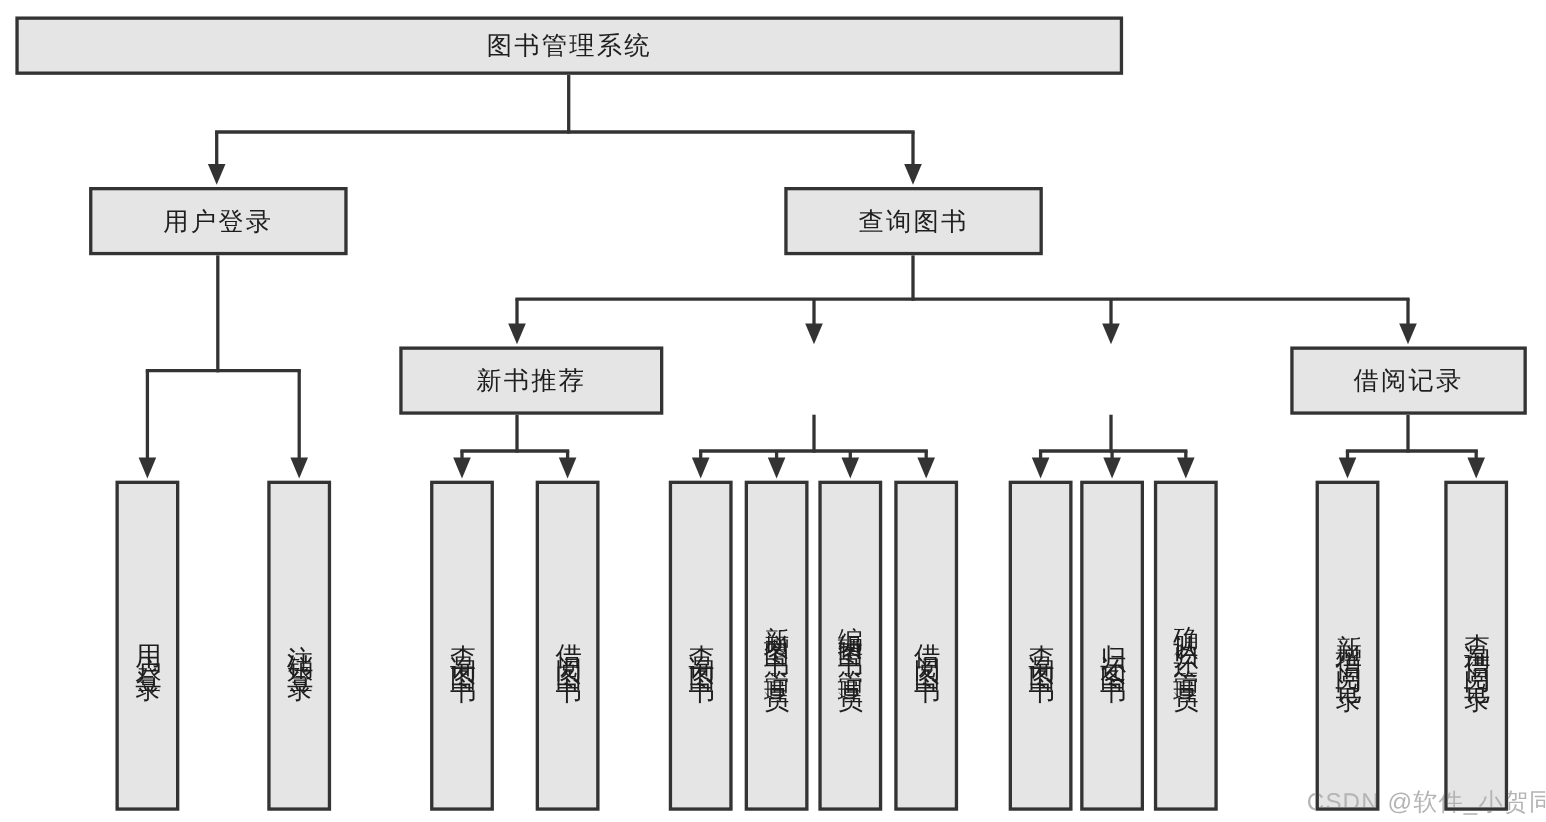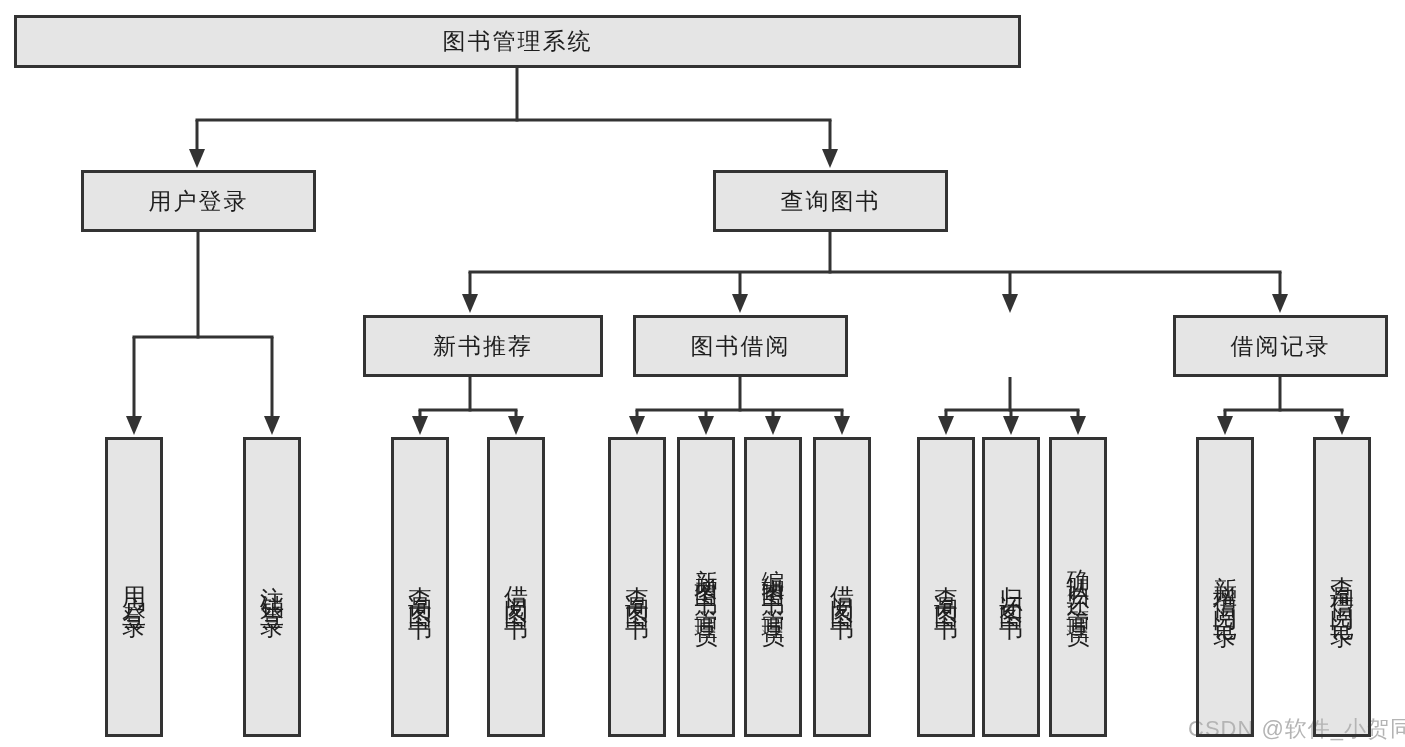--- a/index.html
+++ b/index.html
@@ -102,21 +102,20 @@
       <path d="M1342,410V421" stroke="#333333" stroke-width="3" fill="none"></path>
       <polygon points="1334,416 1350,416 1342,435" fill="#333333"></polygon>
     </svg>
 
   <div class="box h" style="left:14px;top:15px;width:1007px;height:53px">图书管理系统</div>
 
   <div class="box h" style="left:81px;top:170px;width:235px;height:62px">用户登录</div>
   <div class="box h" style="left:713px;top:170px;width:235px;height:62px">查询图书</div>
 
   <div class="box h" style="left:363px;top:315px;width:240px;height:62px">新书推荐</div>
-  <div class="box h" style="left:633px;top:315px;width:215px;height:62px">图书借阅</div>
   <div class="box h" style="left:1173px;top:315px;width:215px;height:62px">借阅记录</div>
 
   <div class="box v" style="left:105px;top:437px;width:58px;height:300px">用户登录</div>
   <div class="box v" style="left:243px;top:437px;width:58px;height:300px">注销登录</div>
 
   <div class="box v" style="left:391px;top:437px;width:58px;height:300px">查询图书</div>
   <div class="box v" style="left:487px;top:437px;width:58px;height:300px">借阅图书</div>
 
   <div class="box v" style="left:608px;top:437px;width:58px;height:300px">查询图书</div>
   <div class="box v dense" style="left:677px;top:437px;width:58px;height:300px">新增图书（管理员）</div>

